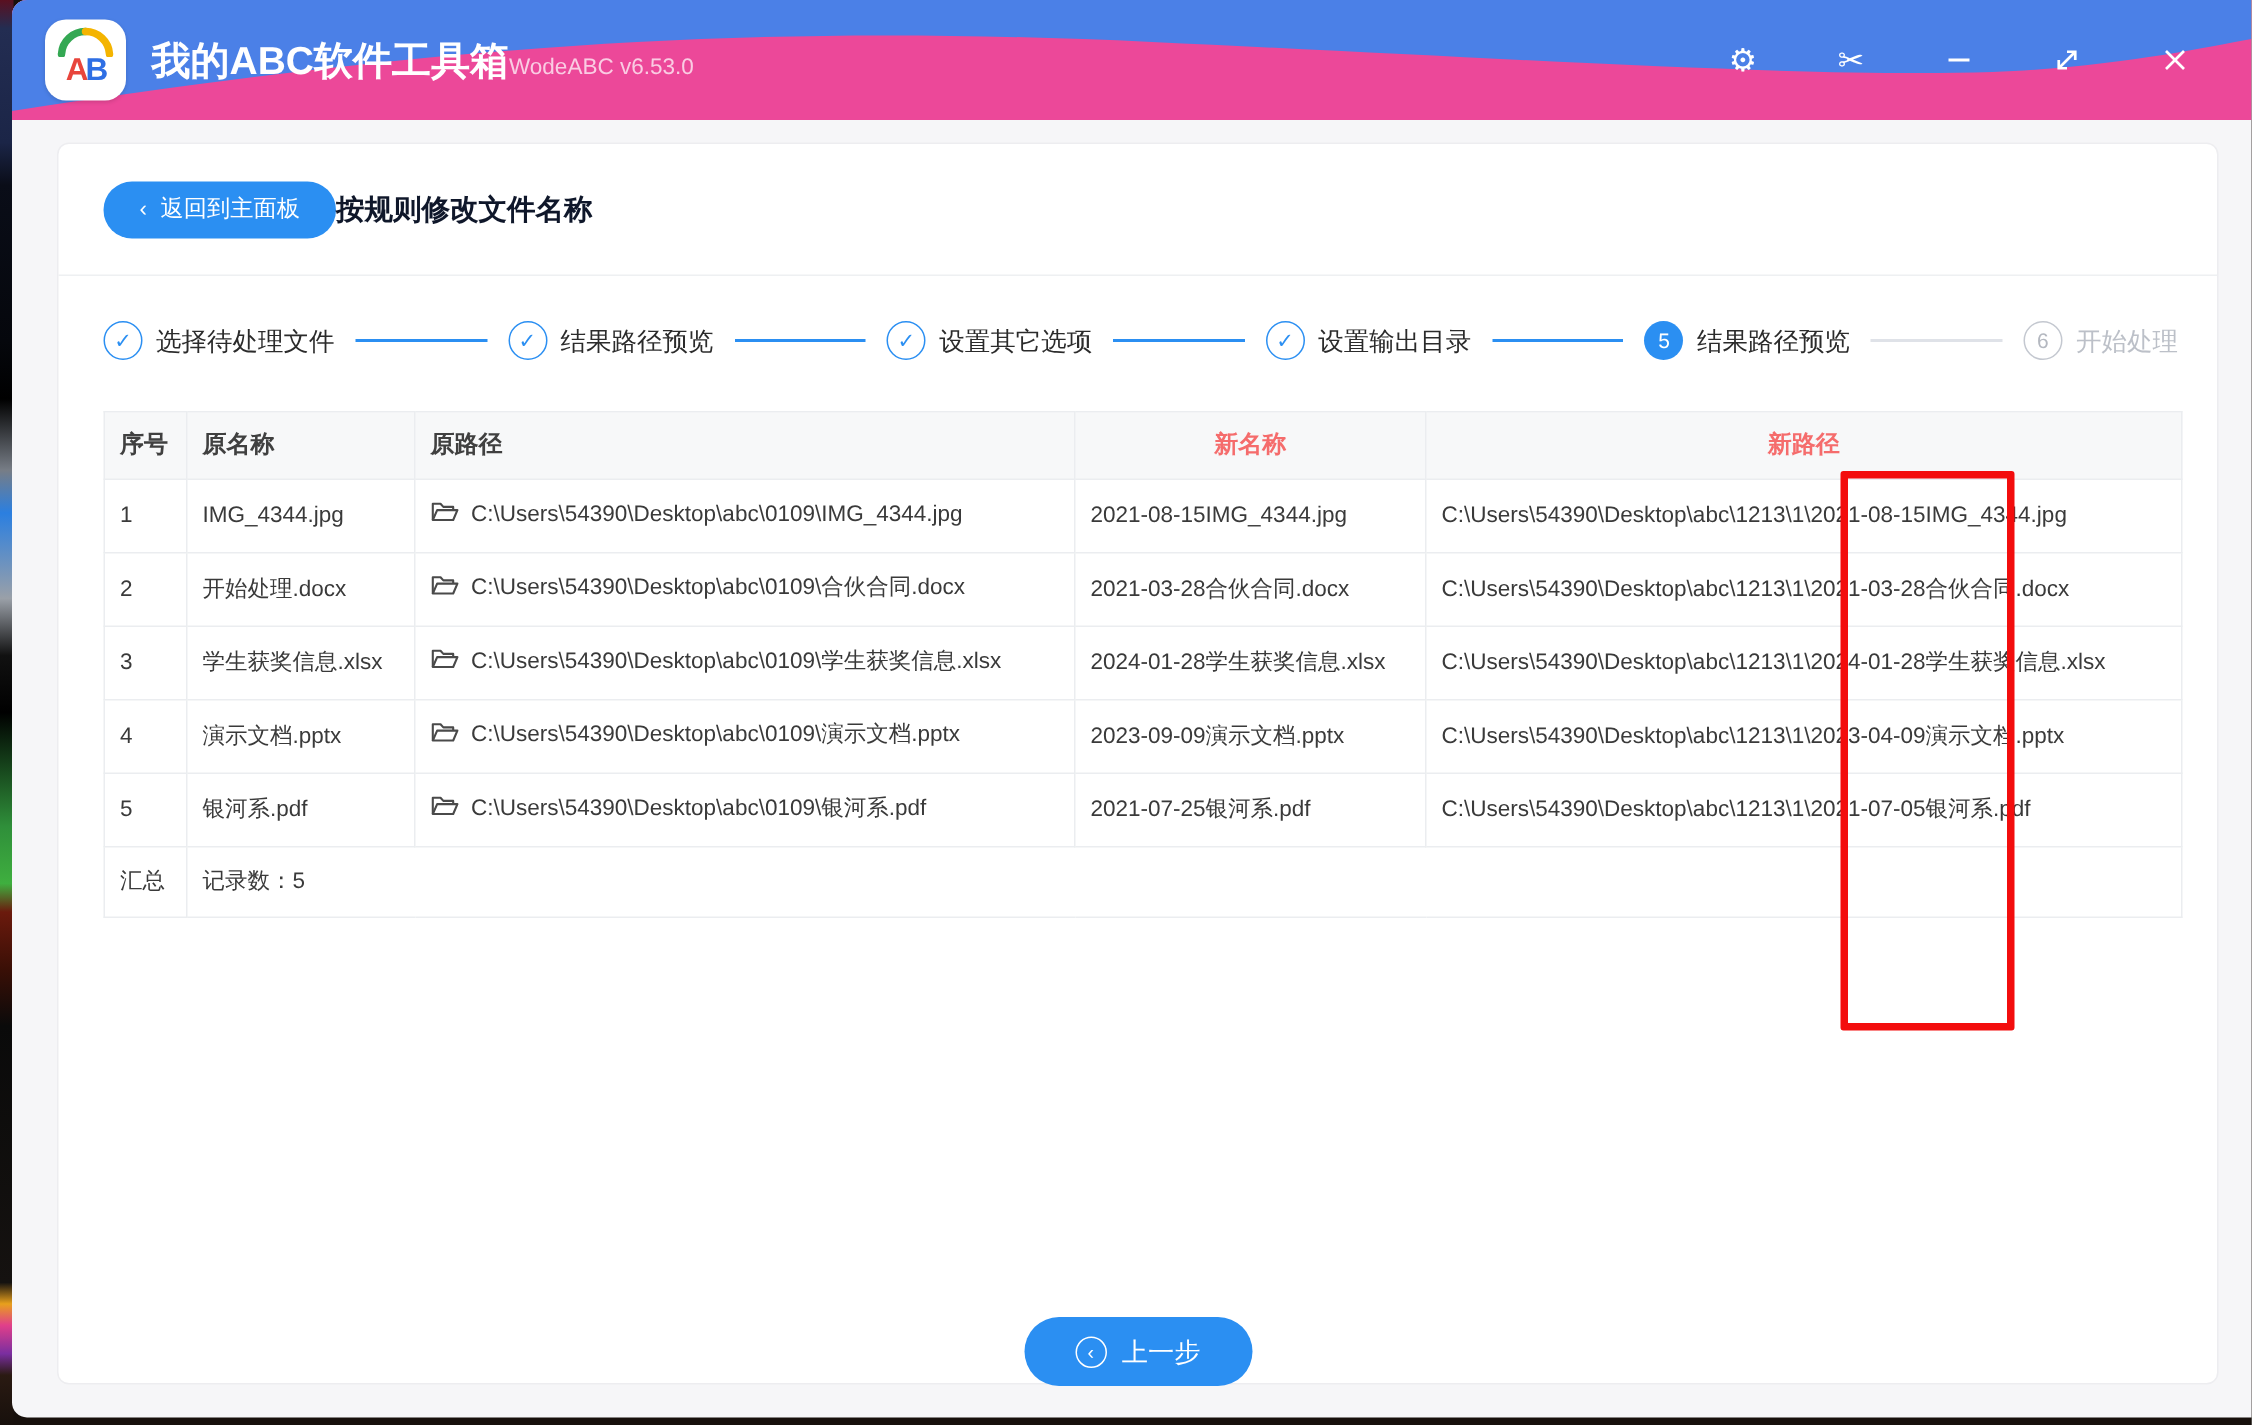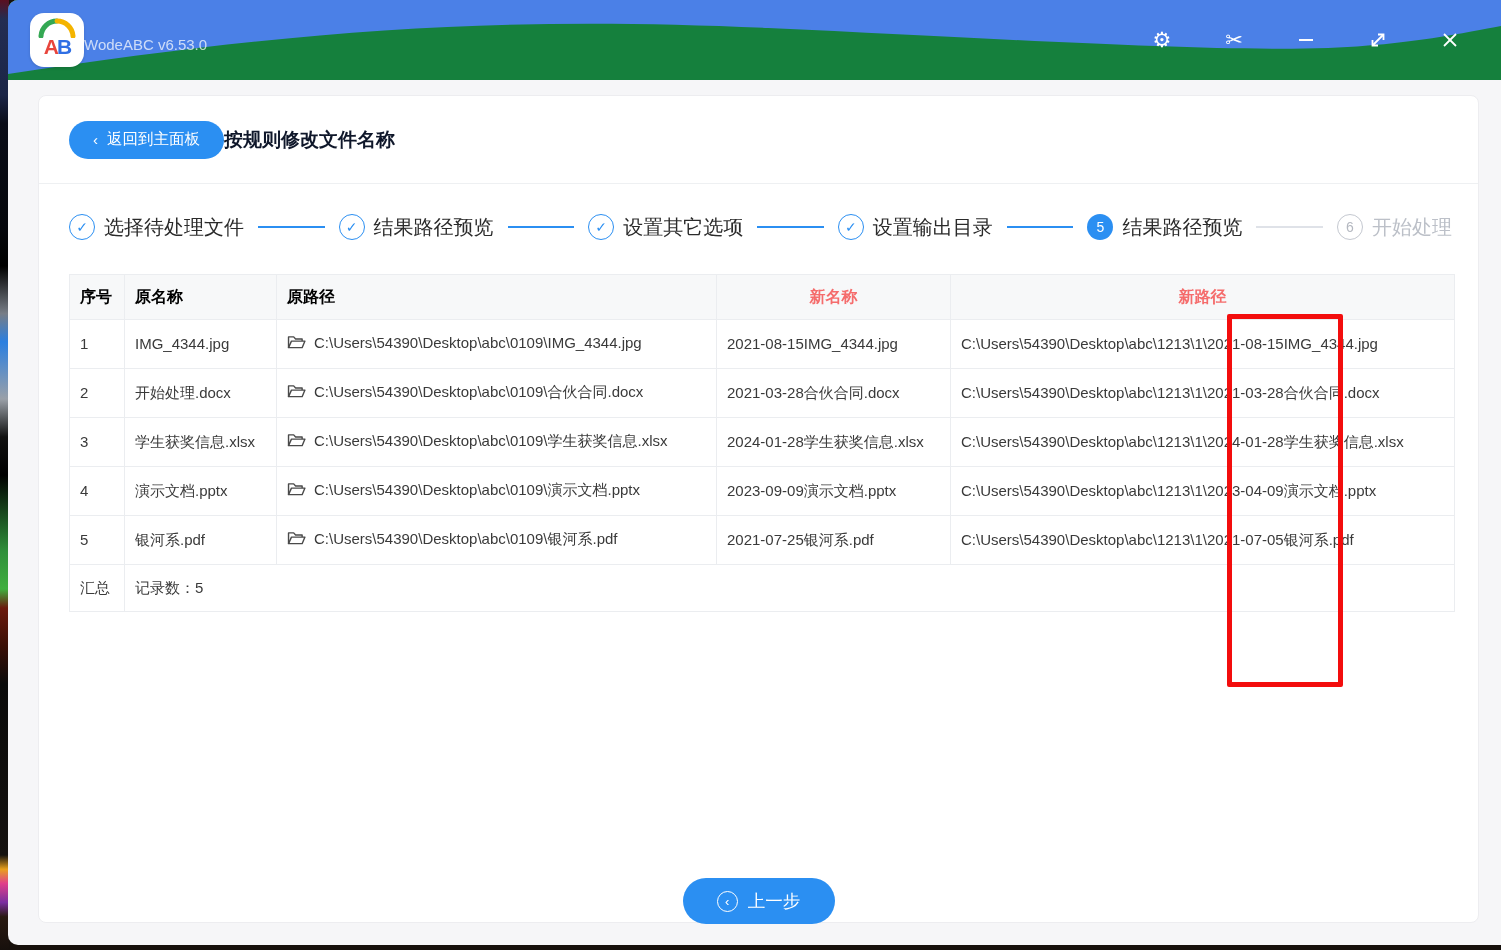--- a/index.html
+++ b/index.html
@@ -13,21 +13,21 @@
       #777d86 33%, #2b7fe0 36%, #9aa0a8 42%, #111 46%, #000 50%,
       #2f8f3a 58%, #3faf3f 62%, #6b1a0d 64%, #3a0f06 68%, #0a0a0a 72%,
       #151210 90%, #e8a01c 91.5%, #e13f8a 93%, #7a2ea0 95%, #2a1a12 96.5%, #17100c 100%);
   }
 
   
   .window { position:absolute; left:8px; top:0; width:1493px; height:945px;
     background:#f6f6f8; border-radius:10px 0 0 10px; overflow:hidden; }
 
   
-  .titlebar { position:relative; height:80px; background:#15803d; overflow:hidden; }
+  .titlebar { position:relative; height:80px; background:#ec4899; overflow:hidden; }
   .titlebar svg.wave { position:absolute; left:0; top:0; }
   .tb-inner { position:absolute; inset:0; display:flex; align-items:center; padding:0 22px; }
   .logo { width:54px; height:54px; background:#fff; border-radius:14px; position:relative;
           flex:0 0 auto; box-shadow:0 1px 3px rgba(0,0,0,.15); }
   .logo svg { position:absolute; left:7px; top:5px; }
   .logo .ab { position:absolute; left:0; right:0; top:22px; text-align:center;
               font-size:21px; font-weight:bold; letter-spacing:-2px; }
   .logo .ab .a { color:#e8453c; } .logo .ab .b { color:#2f6fe4; }
   .app-title { color:#fff; font-size:26px; font-weight:bold; margin-left:17px; }
   .app-version { color:rgba(255,255,255,.72); font-size:15px; margin-left:0; margin-top:8px; }
@@ -48,32 +48,32 @@
 
   
   .steps { position:absolute; left:30px; right:26px; top:105px; height:52px;
            display:flex; align-items:center; }
   .step { display:flex; align-items:center; gap:9px; flex:0 0 auto; cursor:pointer; }
   .step-icon { width:26px; height:26px; border-radius:50%; display:flex; align-items:center;
                justify-content:center; font-size:14px; }
   .step.done  .step-icon { border:1.6px solid #2b8ff2; color:#2b8ff2; }
   .step.active .step-icon { background:#2b8ff2; color:#fff; font-size:14px; }
   .step.pending .step-icon { border:1.6px solid #c4c8d0; color:#b4b8c0; }
-  .step-label { font-size:20px; color:#2b2b2b;text-align:center; }
+  .step-label { font-size:17px; color:#2b2b2b;text-align:center; }
   .step.pending .step-label { color:#bcc0c8; }
   .step-line { flex:1 1 auto; height:2px; background:#2b8ff2; margin:0 14px; }
   .step-line.pending { background:#dfe2e8; }
 
   
   table.files { position:absolute; left:30px; top:178px; width:1385px;
                 border-collapse:collapse; table-layout:fixed; }
   table.files th, table.files td { border:1px solid #ebedf0; text-align:left;
         vertical-align:middle; padding:10px 10px; font-size:15px; color:#3a3a3a;
         line-height:26px; word-break:break-all; }
-  table.files th { background:#f7f8f9; font-size:16px; font-weight:bold; color:#000000;
+  table.files th { background:#f7f8f9; font-size:16px; font-weight:bold; color:#404040;
         padding:9px 10px; }
   table.files th.accent { color:#f56c6c;text-align:center; }
   .folder-ic { display:inline-block; vertical-align:-2px; margin-right:8px; }
 
   
   .footer { position:absolute; left:0; right:0; top:782px; display:flex;
             justify-content:center; gap:30px; }
   .nav-btn { height:46px; min-width:152px; background:#2b8ff2; color:#fff; border:none;
              border-radius:23px; font-size:17.5px; display:flex; align-items:center;
              justify-content:center; gap:10px; padding:0 26px; cursor:pointer; }
@@ -96,20 +96,21 @@
       <path d="M0,74 C300,28 500,16 760,28 C1000,39 1200,52 1320,48 C1400,45 1460,32 1493,26 L1493,0 L0,0 Z" fill="#4b80e7"></path>
     </svg>
     <div class="tb-inner">
       <div class="logo">
         <svg width="40" height="20" viewBox="0 0 40 20">
           <path d="M4,18 A16,16 0 0 1 20,3" fill="none" stroke="#34a853" stroke-width="5" stroke-linecap="round"></path>
           <path d="M20,3 A16,16 0 0 1 36,18" fill="none" stroke="#f4b400" stroke-width="5" stroke-linecap="round"></path>
         </svg>
         <div class="ab"><span class="a">A</span><span class="b">B</span></div>
       </div>
+      <div class="app-title">我的ABC软件工具箱</div>
       <div class="app-version">WodeABC v6.53.0</div>
       <div class="tb-icons">
         <div class="tb-icon">⚙</div>
         <div class="tb-icon">✂</div>
         <div class="tb-icon">
           <svg width="18" height="18" viewBox="0 0 18 18">
               <line x1="2" y1="9" x2="16" y2="9" stroke="#fff" stroke-width="2"></line>
             </svg>
         </div>
         <div class="tb-icon">

